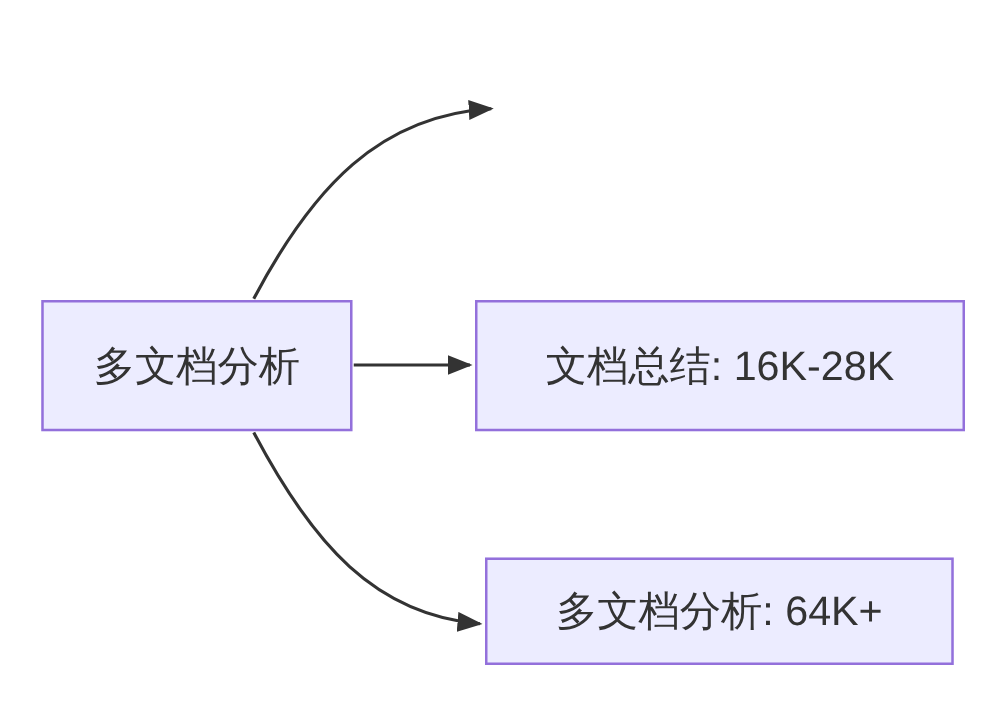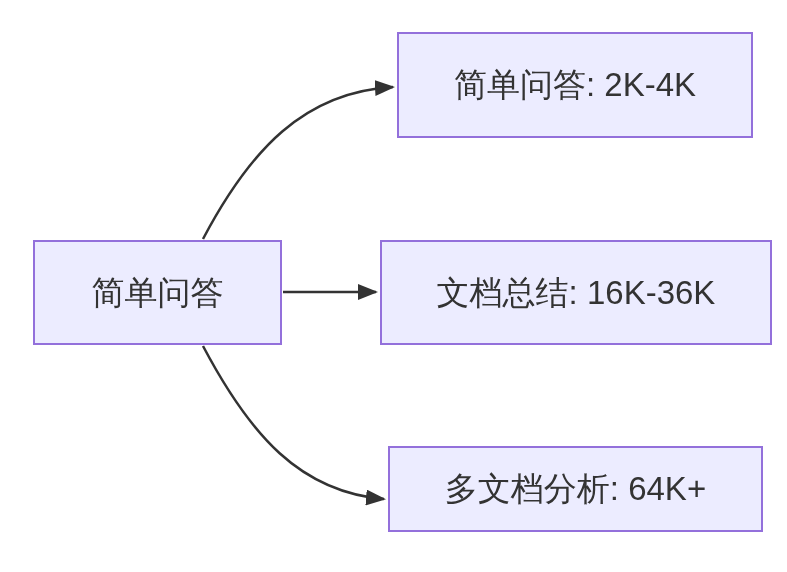--- a/index.html
+++ b/index.html
@@ -63,28 +63,25 @@
       <marker id="arrow" markerUnits="userSpaceOnUse" markerWidth="20" markerHeight="16" refX="18" refY="8" orient="auto">
         <path class="arrowhead" d="M0,0 L20,8 L0,16 Z"></path>
       </marker>
     </defs>
     <path class="edge" marker-end="url(#arrow)" d="M203,239 C250,150 304,92 393,87"></path>
     <path class="edge" marker-end="url(#arrow)" d="M283,292 L376,292"></path>
     <path class="edge" marker-end="url(#arrow)" d="M203,346 C250,435 300,492 384,499"></path>
   </svg>
 
   <div class="node node-root">
-    <span class="node-label">简单问答</span>
+    <span class="node-label">多文档分析</span>
   </div>
 
-  <div class="node node-child1">
-    <span class="node-label">简单问答: 2K-4K</span>
-  </div>
 
   <div class="node node-child2">
-    <span class="node-label">文档总结: 16K-36K</span>
+    <span class="node-label">文档总结: 16K-28K</span>
   </div>
 
   <div class="node node-child3">
     <span class="node-label">多文档分析: 64K+</span>
   </div>
 
 </div>
 
 </body></html>

